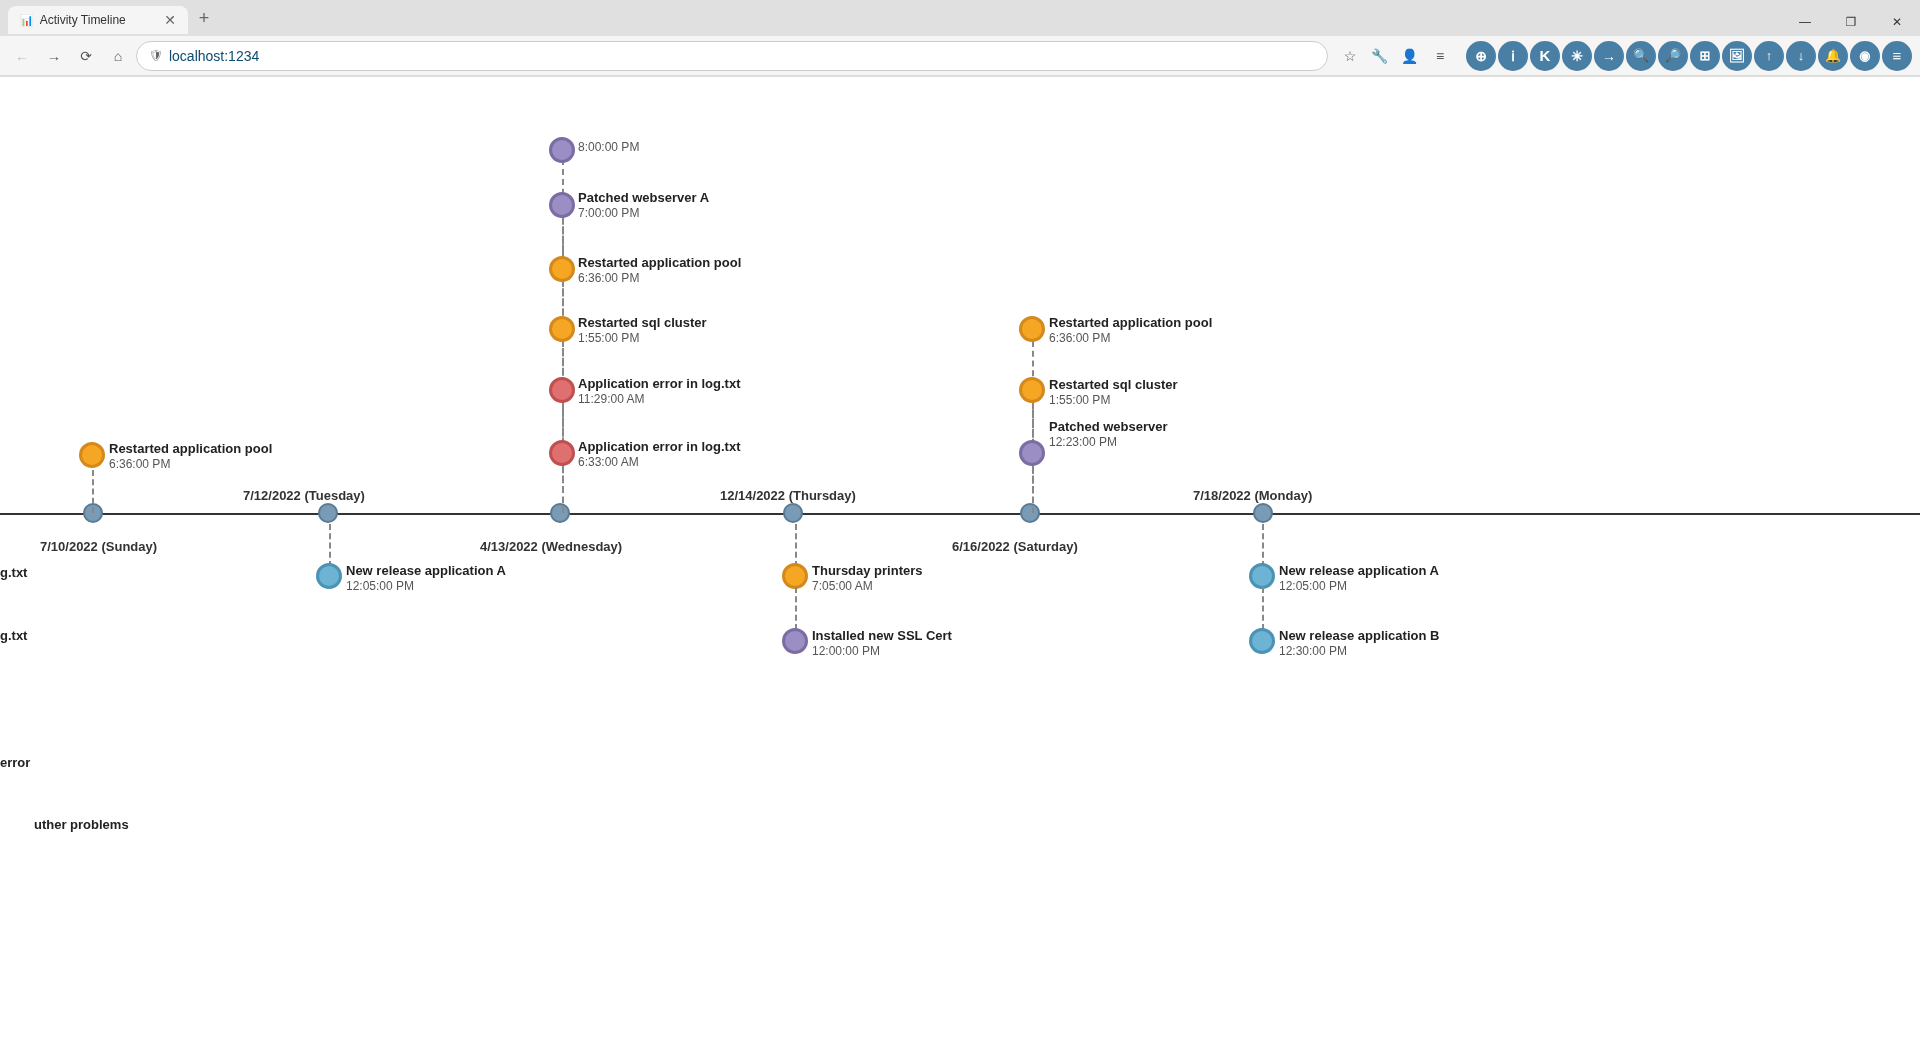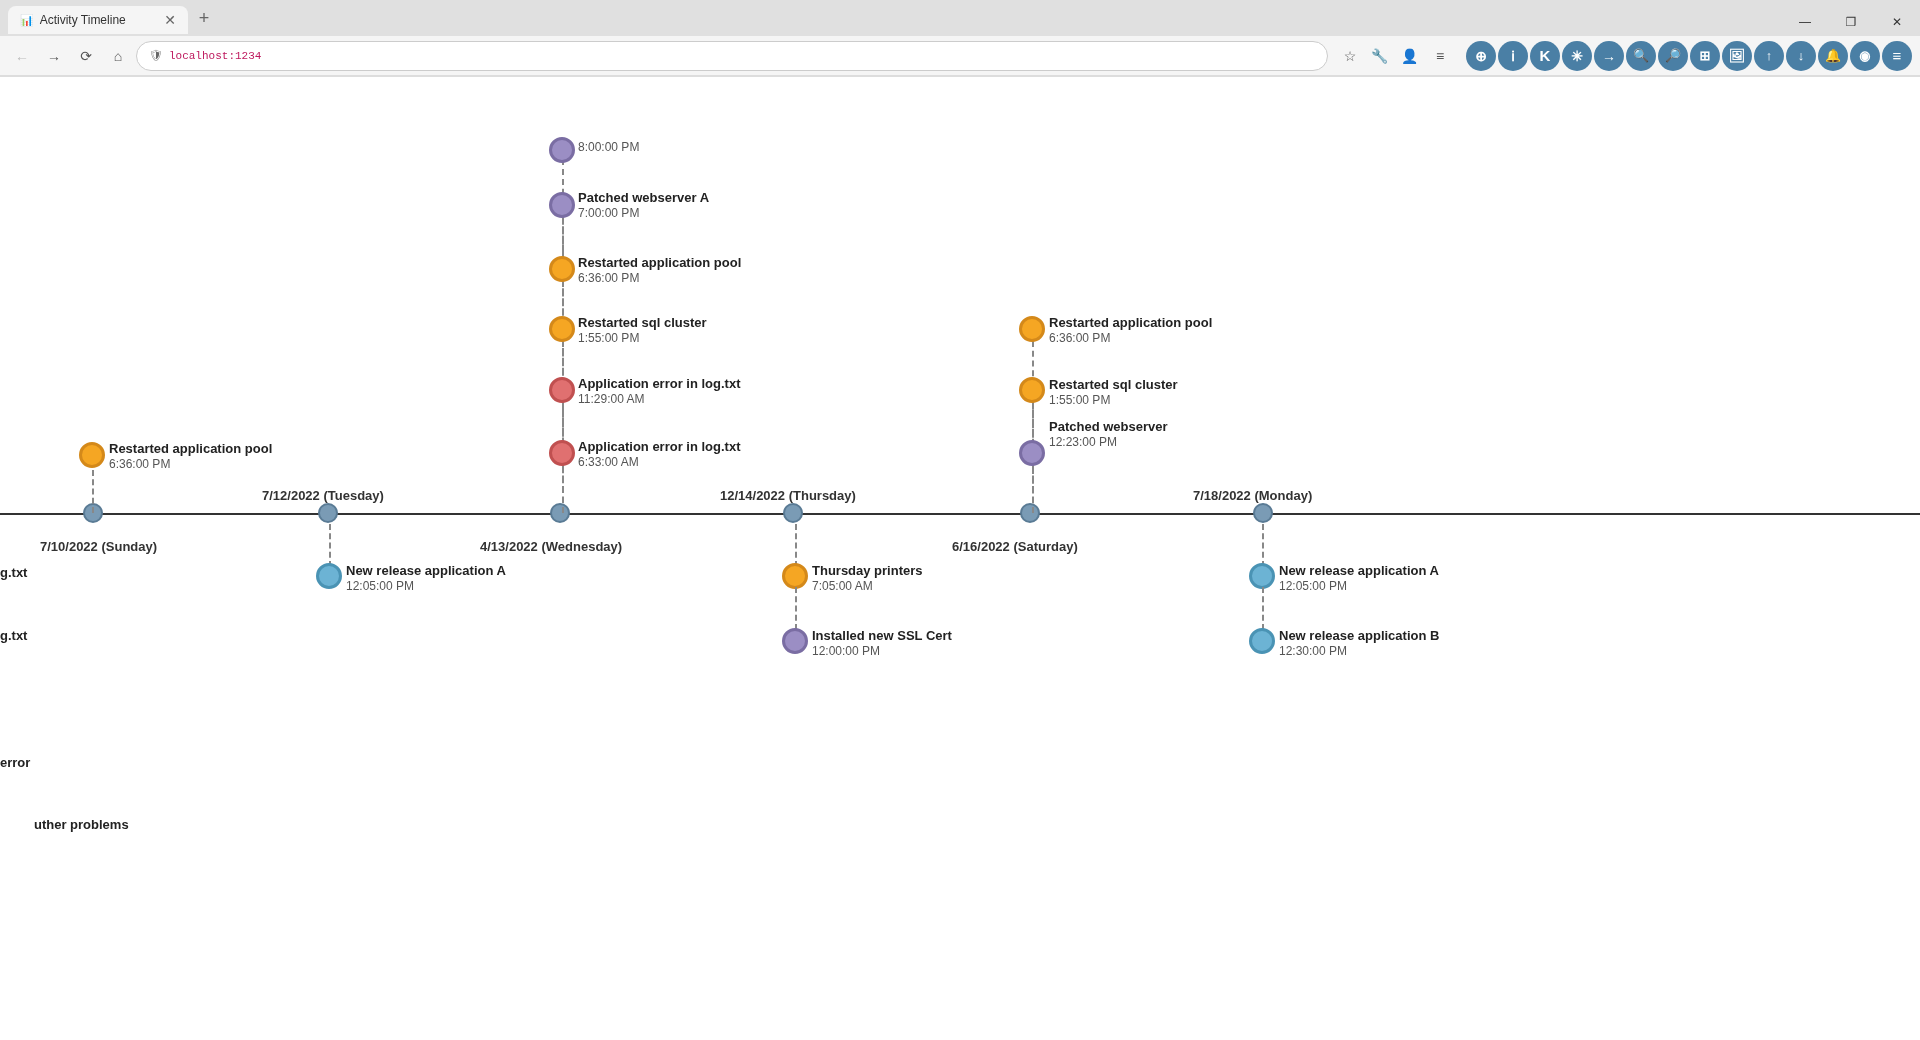--- a/index.html
+++ b/index.html
@@ -85,21 +85,21 @@
       background: white;
       border: 1px solid #ccc;
       border-radius: 20px;
       padding: 0 12px;
       height: 30px;
       font-size: 13px;
       color: #333;
       gap: 6px;
     }
     .address-bar .shield { color: #666; font-size: 11px; }
-    .address-text { color: #be185d; font-size: 11px; font-family: Liberation Mono, monospace; }
+    .address-text { color: #0c4a6e; font-size: 14px; }
 
     .toolbar-right {
       display: flex;
       align-items: center;
       gap: 2px;
       margin-left: 4px;
     }
     .toolbar-btn {
       width: 28px;
       height: 28px;
@@ -268,21 +268,21 @@
 </div>
 
 <div class="timeline-area">
 
   <div class="timeline-line"></div>
 
   <div class="date-node" style="left:83px;"></div>
   <div class="date-label" style="top:462px; left:40px;">7/10/2022 (Sunday)</div>
 
   <div class="date-node" style="left:318px;"></div>
-  <div class="date-label" style="top:411px; left:262px;">7/12/2022 (Tuesday)</div>
+  <div class="date-label" style="top:411px; left:243px;">7/12/2022 (Tuesday)</div>
 
   <div class="date-node" style="left:550px;"></div>
   <div class="date-label" style="top:462px; left:480px;">4/13/2022 (Wednesday)</div>
 
   <div class="date-node" style="left:783px;"></div>
   <div class="date-label" style="top:411px; left:720px;">12/14/2022 (Thursday)</div>
 
   <div class="date-node" style="left:1020px;"></div>
   <div class="date-label" style="top:462px; left:952px;">6/16/2022 (Saturday)</div>
 

